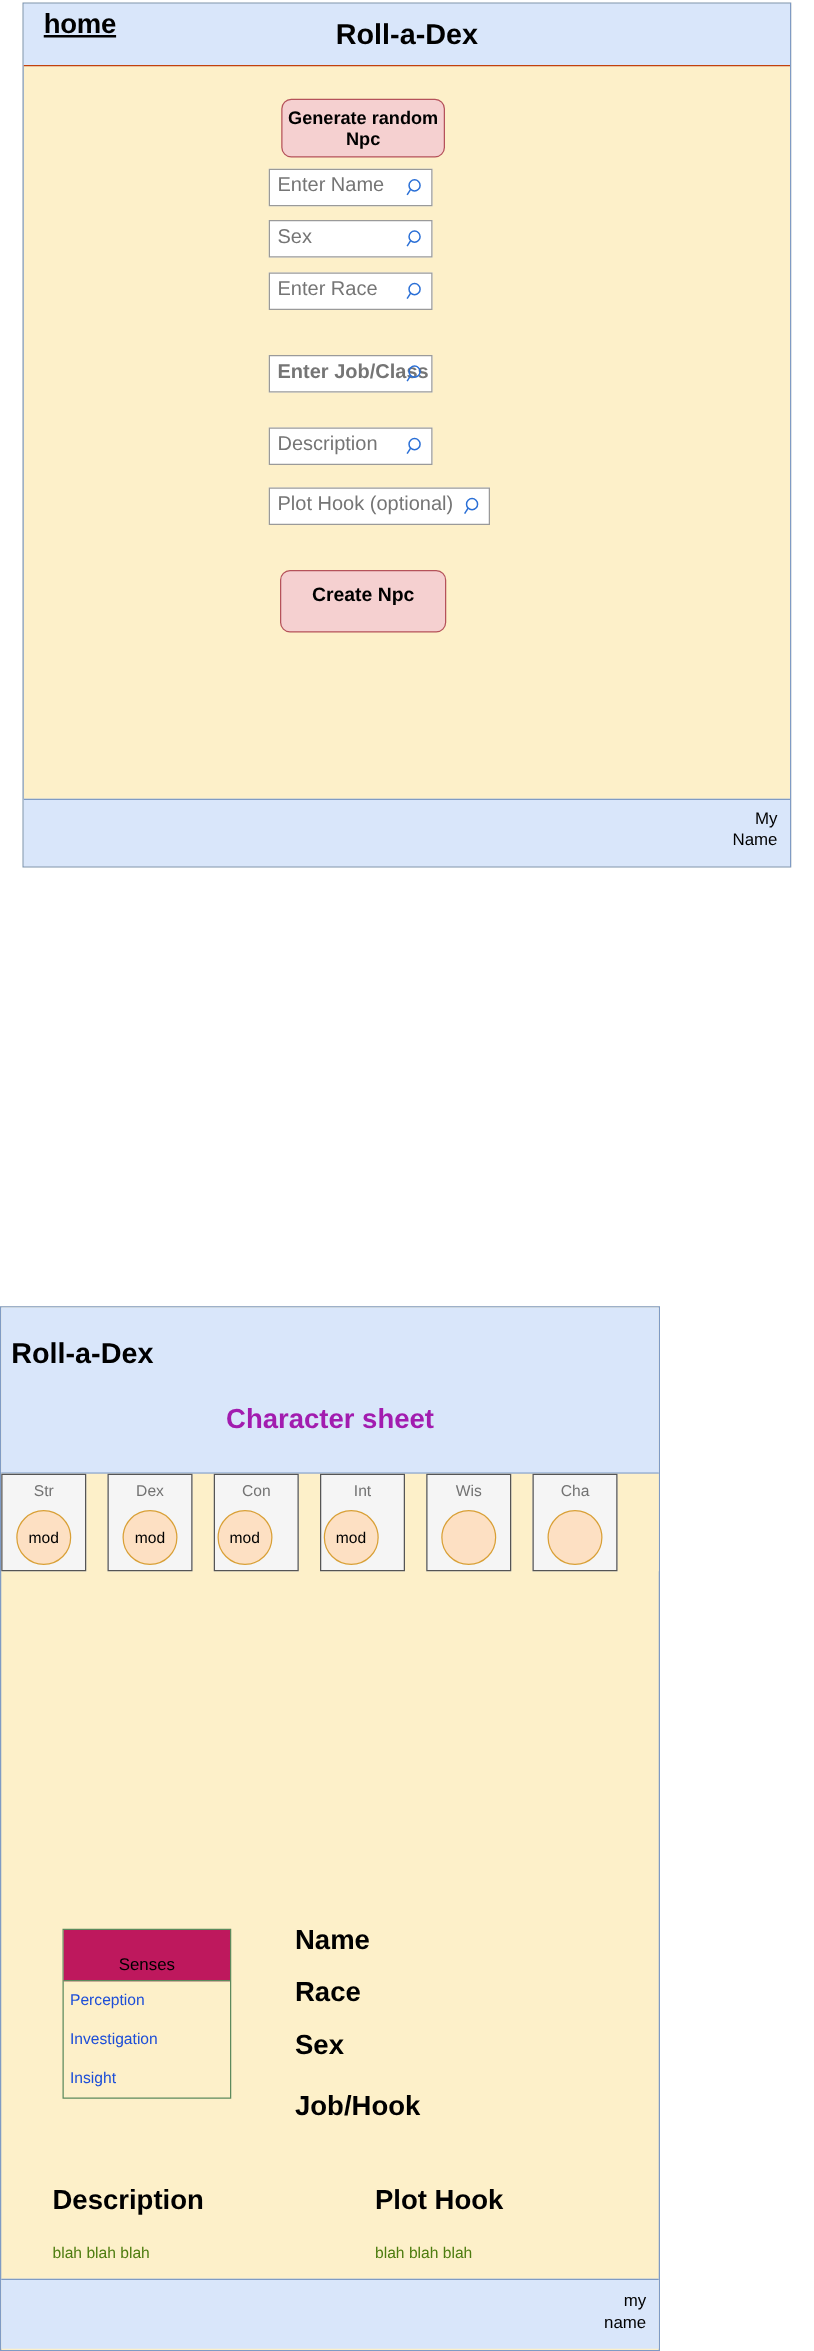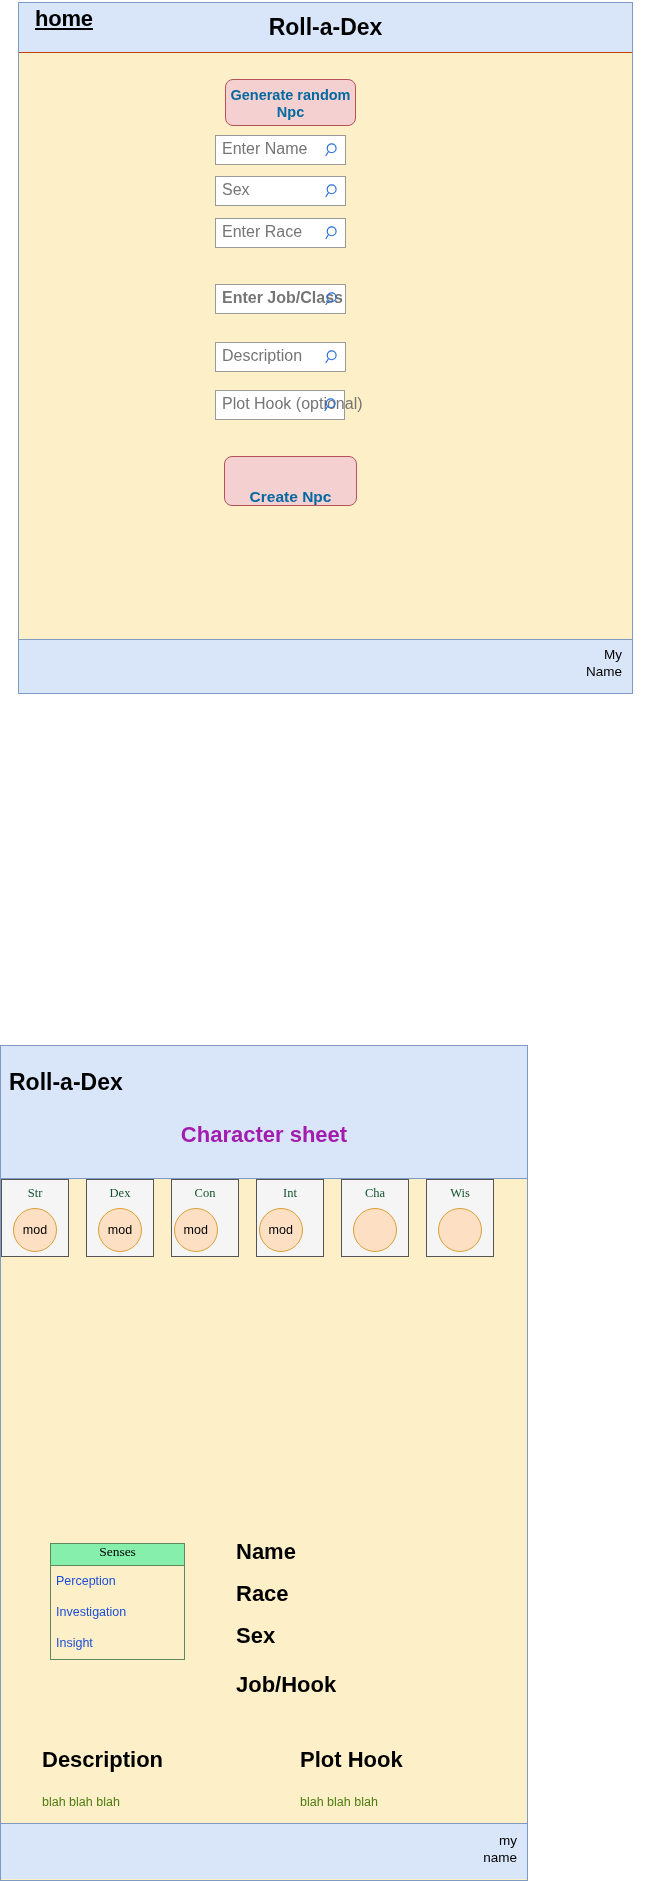--- a/index.html
+++ b/index.html
@@ -35,36 +35,36 @@
     font-size: 23px; font-weight: bold; color: #000;
   }
   .c1-body { position: relative; height: 586px; }
 
   .btn-pink {
     position: absolute;
     background: #f5d0d0;
     border: 1px solid #b5525a;
     border-radius: 8px;
     font-weight: bold;
-    color: #0369a1;
+    color: #000000;
     text-align: center;
     cursor: pointer;
     line-height: 1.15;
   }
   .btn-generate {
     left: 206px; top: 26px;
     width: 131px; height: 47px;
     font-size: 14.5px;
     padding-top: 7px;
   }
   .btn-create {
     left: 205px; top: 403px;
     width: 133px; height: 50px;
     font-size: 15.5px;
-    padding-top: 31px;
+    padding-top: 11px;
   }
 
   .field {
     position: absolute;
     height: 30px;
     background: #ffffff;
     border: 1px solid #9a9a9a;
     left: 196px;
     width: 131px;
   }
@@ -75,21 +75,21 @@
   }
   .field .mag {
     position: absolute; right: 4px; top: 4px;
     width: 17px; height: 20px;
   }
   .f-name { top: 82px; }
   .f-sex  { top: 123px; }
   .f-race { top: 165px; }
   .f-job  { top: 231px; font-weight: bold; }
   .f-desc { top: 289px; }
-  .f-plot { top: 337px; left: 196px; width: 130px; }
+  .f-plot { top: 337px; left: 196px; width: 177px; }
 
   .c1-footer {
     position: relative;
     height: 54px;
     background: #d9e6fa;
     border-top: 1px solid #7f9bc4;
   }
   .c1-footer .fname {
     position: absolute; right: 10px; top: 7px;
     text-align: right; font-size: 13.5px; color: #000; line-height: 1.25;
@@ -128,21 +128,21 @@
     position: relative;
     width: 68px;
     height: 78px;
     background: #f5f5f5;
     border: 1px solid #555;
     margin-right: 17px;
   }
   .stat-box:first-child { margin-left: 0px; }
   .stat-label {
     position: absolute; left: 0; right: 0; top: 6px;
-    text-align: center; font-size: 12.5px; color: #14532d; font-family: Liberation Serif, serif;
+    text-align: center; font-size: 12.5px; color: #737373;
   }
   .stat-circle {
     position: absolute;
     left: 50%; transform: translateX(-50%);
     top: 28px;
     width: 44px; height: 44px;
     border-radius: 50%;
     background: #fde0c3;
     border: 1px solid #d9a036;
     display: flex; align-items: center; justify-content: center;
@@ -153,25 +153,25 @@
   .c2-body { position: relative; height: 566px; }
 
   .senses-table {
     position: absolute; left: 49px; top: 286px;
     width: 135px;
     border: 1px solid #5d8a5d;
     background: #fdf0c9;
     font-size: 12.5px;
   }
   .senses-head {
-    background: #86efac;
+    background: #be185d;
     border-bottom: 1px solid #5d8a5d;
     text-align: center;
-    padding: 0 0 5px 0;
-    font-size: 13.5px; color: #000; font-family: Liberation Serif, serif;
+    padding: 20px 0 5px 0;
+    font-size: 13.5px; color: #000;
   }
   .senses-row { padding: 8px 0 9px 5px; color: #1d4ed8; }
 
   .info-list { position: absolute; left: 235px; top: 282px; }
   .info-item { font-size: 22px; font-weight: bold; color: #000; }
   .info-name  { position: absolute; top: 0px;   left: 0; }
   .info-race  { position: absolute; top: 42px;  left: 0; }
   .info-sex   { position: absolute; top: 84px;  left: 0; }
   .info-job   { position: absolute; top: 133px; left: 0; }
 
@@ -286,25 +286,25 @@
       </div>
       <div class="stat-box">
         <div class="stat-label">Con</div>
         <div class="stat-circle shift-left">mod</div>
       </div>
       <div class="stat-box">
         <div class="stat-label">Int</div>
         <div class="stat-circle shift-left">mod</div>
       </div>
       <div class="stat-box">
+        <div class="stat-label">Wis</div>
+        <div class="stat-circle"></div>
+      </div>
+      <div class="stat-box">
         <div class="stat-label">Cha</div>
-        <div class="stat-circle"></div>
-      </div>
-      <div class="stat-box">
-        <div class="stat-label">Wis</div>
         <div class="stat-circle"></div>
       </div>
     </div>
 
     <div class="c2-body">
 
       <div class="senses-table">
         <div class="senses-head">Senses</div>
         <div class="senses-row">Perception</div>
         <div class="senses-row">Investigation</div>

